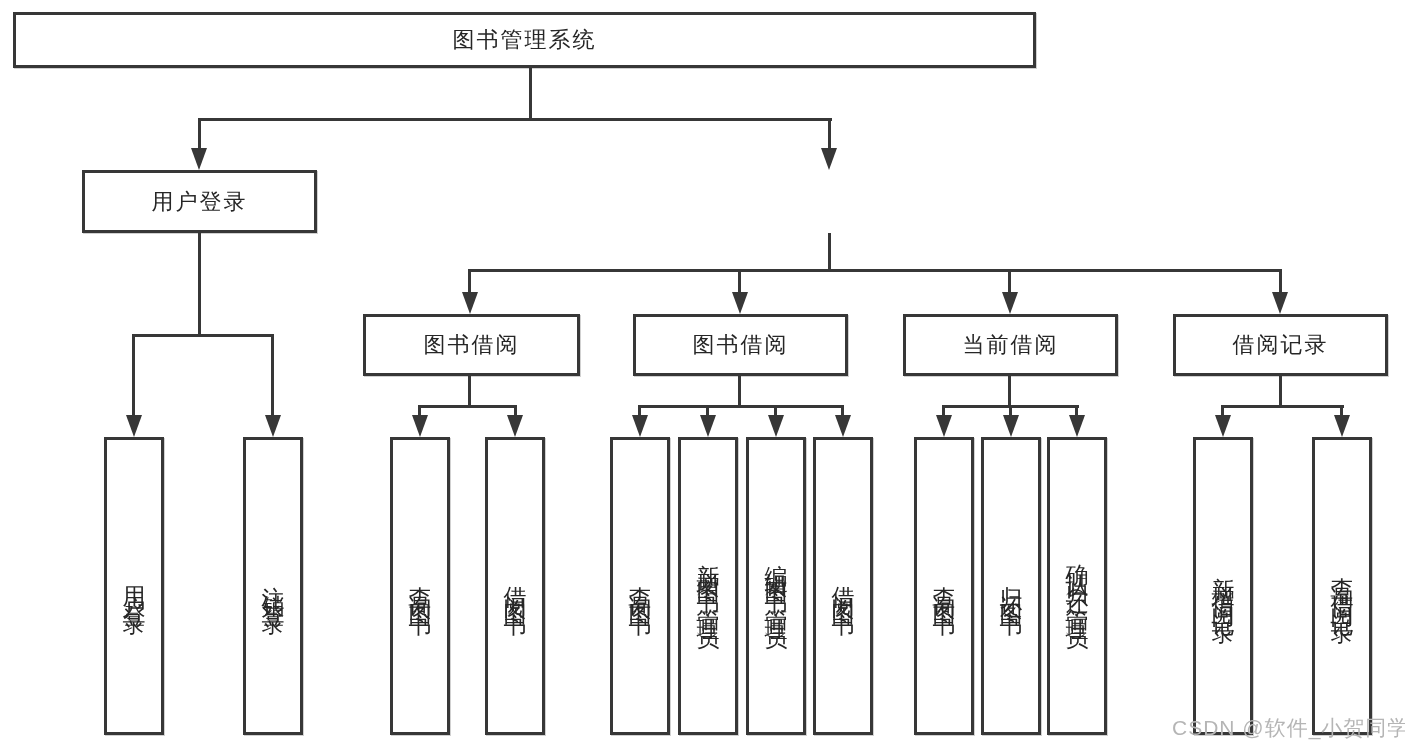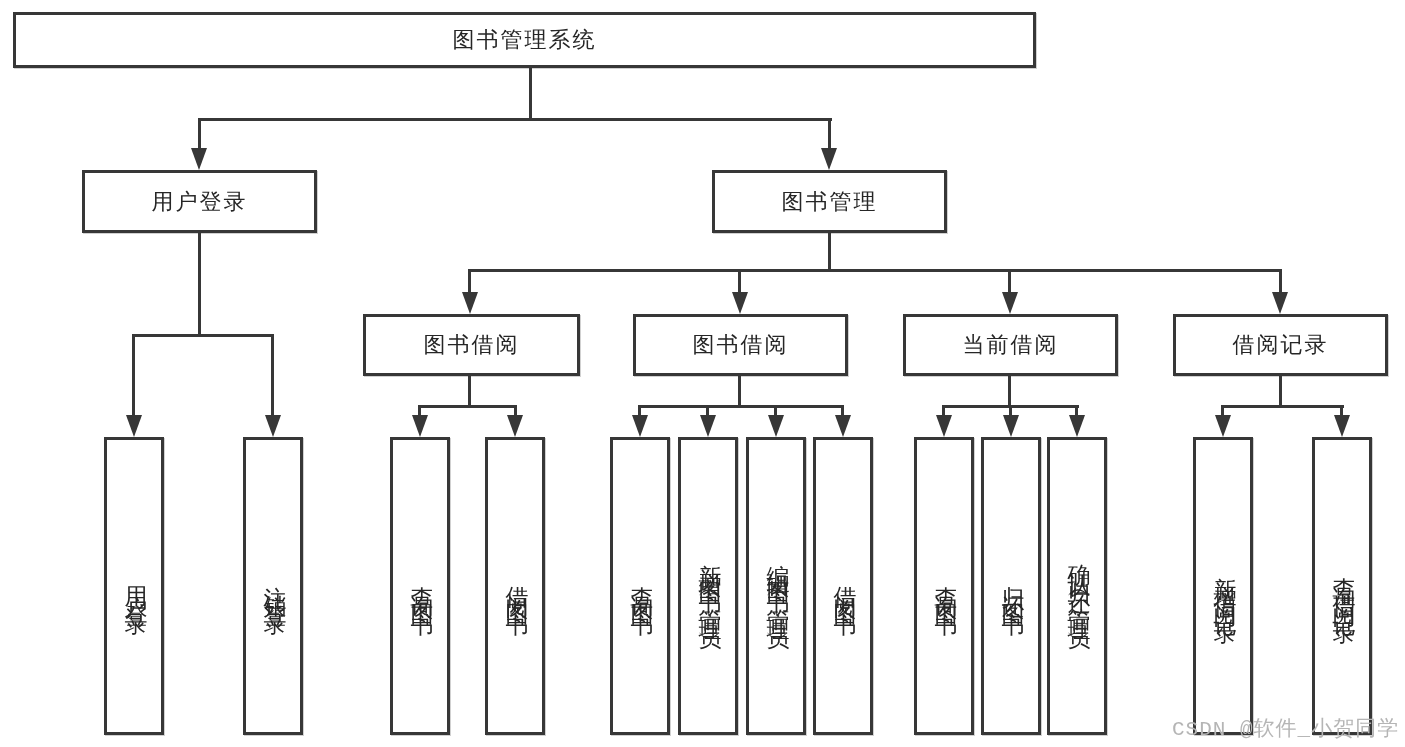--- a/index.html
+++ b/index.html
@@ -1,21 +1,21 @@
 <!DOCTYPE html>
 <html><head>
 <meta charset="utf-8">
 <style>
   html, body { margin: 0; padding: 0; background: #ffffff; }
   #canvas {
     position: relative;
     width: 1405px;
     height: 747px;
     background: #ffffff;
-    font-family: Liberation Mono, monospace;
+    font-family: Liberation Sans, sans-serif;
     overflow: hidden;
   }
   .box {
     position: absolute;
     background: #ffffff;
     border: 3px solid #373737;
     box-sizing: border-box;
     display: flex;
     align-items: center;
     justify-content: center;
@@ -60,21 +60,20 @@
 
   <div class="vl" style="left:529px;top:68px;height:51px;"></div>
 
   <div class="hl" style="left:198px;top:118px;width:634px;"></div>
   <div class="vl" style="left:198px;top:118px;height:32px;"></div>
   <div class="arrow" style="left:191px;top:148px;"></div>
   <div class="vl" style="left:828px;top:118px;height:32px;"></div>
   <div class="arrow" style="left:821px;top:148px;"></div>
 
   <div class="box" style="left:82px;top:170px;width:235px;height:63px;">用户登录</div>
-  <div class="box" style="left:712px;top:170px;width:235px;height:63px;">图书管理</div>
 
   <div class="vl" style="left:198px;top:233px;height:103px;"></div>
   <div class="hl" style="left:132px;top:334px;width:142px;"></div>
   <div class="vl" style="left:132px;top:334px;height:82px;"></div>
   <div class="arrow" style="left:126px;top:415px;"></div>
   <div class="vl" style="left:271px;top:334px;height:82px;"></div>
   <div class="arrow" style="left:265px;top:415px;"></div>
 
   <div class="vl" style="left:828px;top:233px;height:38px;"></div>
   <div class="hl" style="left:469px;top:269px;width:813px;"></div>

